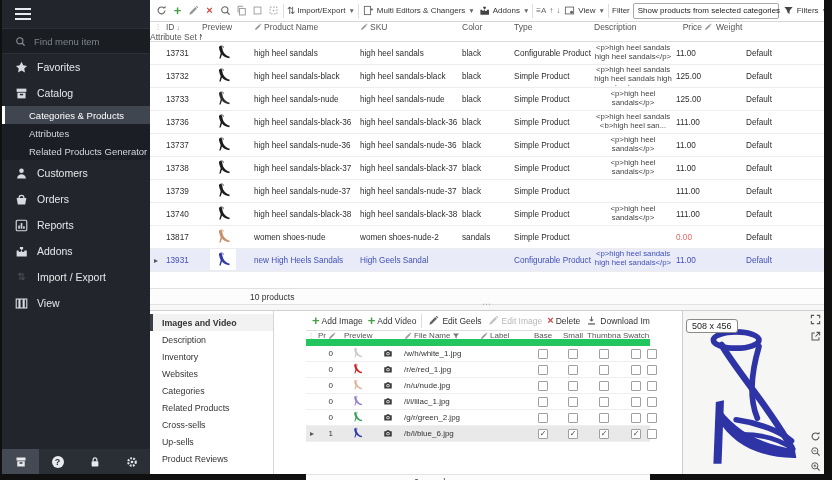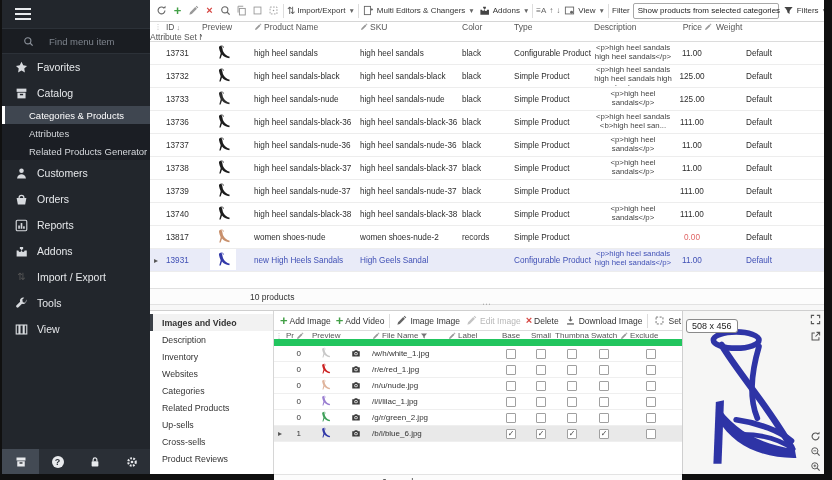--- a/index.html
+++ b/index.html
@@ -5,21 +5,21 @@
   html,body{margin:0;padding:0;background:#444;}
   *{box-sizing:border-box;}
   .window{position:relative;width:832px;height:480px;background:#101010;overflow:hidden;font-family:"Liberation Sans",sans-serif;}
   .app{position:absolute;left:2px;top:0;width:822px;height:474px;display:flex;background:#fff;}
 
   
   .sidebar{width:148px;flex:none;background:#22262c;color:#dfe2e6;position:relative;}
   .hamb{height:28px;display:flex;align-items:center;padding-left:13px;cursor:pointer;}
   .hamb .bars{display:flex;flex-direction:column;gap:3px;}
   .hamb i{display:block;width:16px;height:2px;background:#e8eaed;}
-  .s-search{height:26px;background:#1a1d22;display:flex;align-items:center;gap:15px;padding-left:21px;border-top:1px solid #2c3138;border-bottom:1px solid #2c3138;cursor:text;}
+  .s-search{height:26px;background:#1a1d22;display:flex;align-items:center;gap:8px;padding-left:13px;border-top:1px solid #2c3138;border-bottom:1px solid #2c3138;cursor:text;}
   .s-search svg{width:11px;height:11px;color:#8d939c;}
   .s-search .ph{color:#7d838c;font-size:9.5px;}
   .nav-item{height:26px;display:flex;align-items:center;gap:9px;padding-left:13px;font-size:10.5px;color:#e6e8eb;cursor:pointer;}
   .nav-item svg{width:13px;height:13px;color:#d7dade;flex:none;}
   .sub-block{background:#1b1e24;}
   .nav-sub{height:18px;display:flex;align-items:center;padding-left:27px;font-size:9.5px;color:#d4d7db;position:relative;cursor:pointer;}
   .nav-sub.sel{background:#3f4650;color:#fff;}
   .nav-sub.sel::before{content:"";position:absolute;left:0;top:0;bottom:0;width:3px;background:#fff;}
   .s-bottom{position:absolute;left:0;right:0;bottom:0;height:25px;background:#2a2f36;display:flex;align-items:center;}
   .s-bottom .cell{width:37px;height:25px;display:flex;align-items:center;justify-content:center;cursor:pointer;}
@@ -48,36 +48,36 @@
   .phead,.prow{display:grid;grid-template-columns:16px 36px 52px 106px 102px 52px 80px 82px 40px 30px 1fr;align-items:center;}
   .phead{height:20px;flex:none;font-size:8.5px;color:#555;border-bottom:1px solid #dcdcdc;}
   .hc{display:flex;align-items:center;gap:2px;overflow:hidden;white-space:nowrap;}
   .hc .pen{width:8px;height:8px;color:#999;flex:none;}
   .sort{font-size:7px;color:#888;}
   .hmark{color:#aaa;font-size:7px;text-align:center;}
   .pbody{height:246px;flex:none;overflow:hidden;}
   .prow{height:23px;border-bottom:1px solid #ededed;font-size:8.2px;color:#2e2e2e;cursor:pointer;}
   .prow>div{overflow:hidden;white-space:nowrap;}
   .prow .desc{font-size:7.8px;line-height:1.15;max-height:20px;white-space:normal;color:#444;padding-right:4px;text-align:center;}
-  .num{text-align:center;padding-right:8px;}
+  .num{text-align:left;padding-right:8px;}
   .prow.sel{background:#e9ebf8;color:#4050b5;}
   .prow.sel .desc{color:#4050b5;}
   .num.red{color:#e06666;}
   .exp{color:#555;font-size:8px;padding-left:4px;visibility:hidden;}
   .exp.vis{visibility:visible;}
   .shoebox{display:inline-flex;align-items:center;justify-content:center;width:26px;height:21px;margin-left:8px;}
   .prow.sel .shoebox{background:#fff;}
   .shoe{width:15px;height:19px;}
 
   .pstatus{height:16px;flex:none;border-top:1px solid #e0e0e0;background:#fcfcfc;font-size:8.5px;color:#333;display:flex;align-items:center;padding-left:100px;}
   .splitter{height:7px;flex:none;background:#f7f7f7;border-top:1px solid #e2e2e2;border-bottom:1px solid #cfcfcf;position:relative;cursor:row-resize;}
   .splitter span{position:absolute;left:50%;top:-5px;transform:translateX(-50%);color:#999;font-size:9px;letter-spacing:1px;line-height:1;}
 
   
-  .bottom{flex:1;display:flex;min-height:0;}
+  .bottom{flex:1;display:flex;min-height:0;gap:32px;}
   .tabs{width:124px;flex:none;border-right:1px solid #d6d6d6;padding-top:3px;background:#fff;}
   .tab{height:17px;display:flex;align-items:center;padding-left:12px;font-size:8.8px;color:#333;position:relative;cursor:pointer;white-space:nowrap;}
   .tab.sel{background:#f2f2f2;font-weight:bold;}
   .tab.sel::before{content:"";position:absolute;left:0;top:0;bottom:0;width:3px;background:#3a3f46;}
 
   .mid{flex:1;display:flex;flex-direction:column;min-width:0;}
   .dtoolbar{height:20px;flex:none;display:flex;align-items:center;gap:5px;padding:0 6px;border-bottom:1px solid #ddd;font-size:8.5px;color:#333;white-space:nowrap;overflow:hidden;}
   .dtoolbar .dis{color:#b8b8b8;}
 
   .ihead,.irow{display:grid;grid-template-columns:10px 22px 44px 22px 76px 48px 30px 30px 32px 32px 1fr;align-items:center;}
@@ -291,26 +291,20 @@
             <use href="#ic-puzzle"></use>
           </svg>
         <span>Addons</span>
       </div>
       <div class="nav-item">
         <span class="updn" style="width:13px;text-align:center;">⇅</span>
         <span>Import / Export</span>
       </div>
       <div class="nav-item">
         <svg>
-            <use href="#ic-wrench"></use>
-          </svg>
-        <span>Tools</span>
-      </div>
-      <div class="nav-item">
-        <svg>
             <use href="#ic-columns"></use>
           </svg>
         <span>View</span>
       </div>
       <div class="s-bottom">
         <div class="cell active">
             <svg>
               <use href="#ic-box"></use>
             </svg>
           </div>
@@ -613,21 +607,21 @@
           <div class="prow">
             <div><span class="exp">▸</span></div>
             <div>13817</div>
             <div><span class="shoebox" style="color: rgb(200, 144, 108);">
                 <svg class="shoe">
                   <use href="#ic-shoe"></use>
                 </svg>
               </span></div>
             <div>women shoes-nude</div>
             <div>women shoes-nude-2</div>
-            <div>records</div>
+            <div>sandals</div>
             <div>Simple Product</div>
             <div class="desc"></div>
             <div class="num red">0.00</div>
             <div></div>
             <div>Default</div>
           </div>
 
           <div class="prow sel">
             <div><span class="exp vis">▸</span></div>
             <div>13931</div>
@@ -677,25 +671,25 @@
 
             <div class="tab">
               <span>Categories</span>
             </div>
 
             <div class="tab">
               <span>Related Products</span>
             </div>
 
             <div class="tab">
+              <span>Cross-sells</span>
+            </div>
+
+            <div class="tab">
               <span>Up-sells</span>
-            </div>
-
-            <div class="tab">
-              <span>Cross-sells</span>
             </div>
 
             <div class="tab">
               <span>Product Reviews</span>
             </div>
           </div>
 
         <div class="mid">
           <div class="dtoolbar">
             <span class="tbtn">
@@ -706,21 +700,21 @@
                 <span class="plus">+</span>
                 <span>Add Video</span>
               </span>
             <span class="sep"></span>
             <span class="tbtn">
                 <span class="ti ic-grey">
                   <svg>
                     <use href="#ic-pencil"></use>
                   </svg>
                 </span>
-                <span>Image Image</span>
+                <span>Edit Geels</span>
               </span>
             <span class="tbtn dis">
                 <span class="ti" style="color:#c4c4c4">
                   <svg>
                     <use href="#ic-pencil"></use>
                   </svg>
                 </span>
                 <span>Edit Image</span>
               </span>
             <span class="tbtn">

